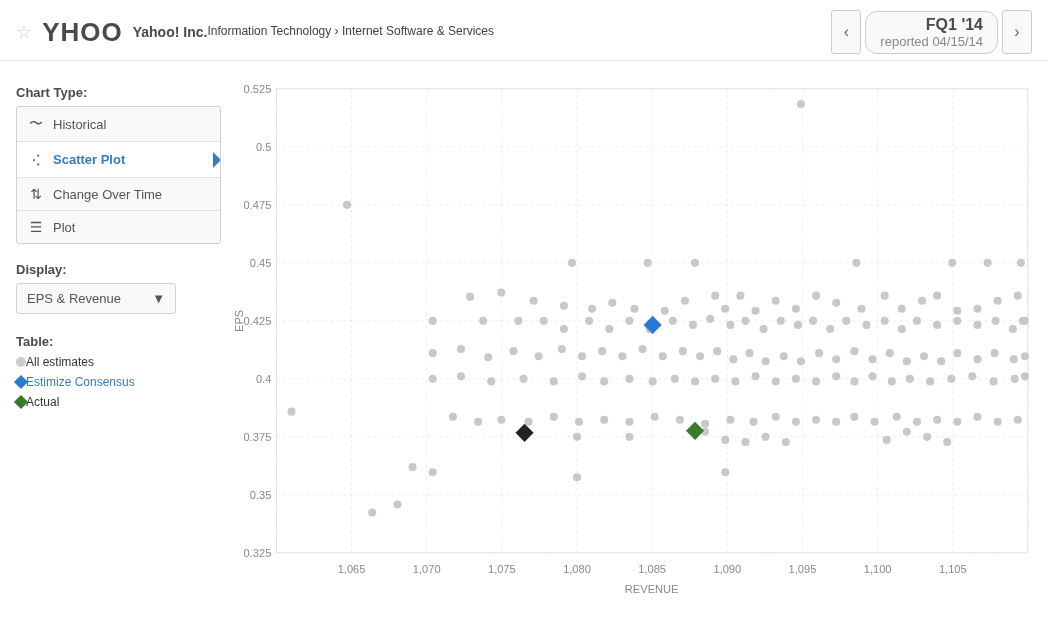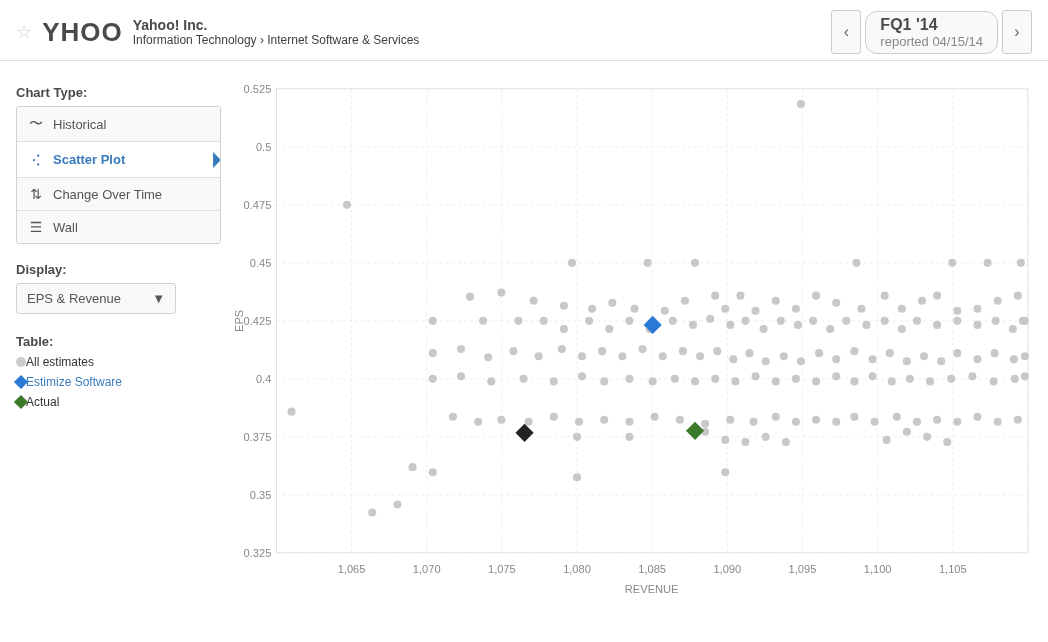--- a/index.html
+++ b/index.html
@@ -3,26 +3,26 @@
   <meta charset="utf-8">
   <style>
     * { box-sizing: border-box; margin: 0; padding: 0; }
     body { font-family: Arial, sans-serif; font-size: 13px; color: #333; background: #fff; width: 1048px; height: 642px; overflow: hidden; }
 
     
     .header { display: flex; align-items: center; justify-content: space-between; padding: 10px 16px 6px 16px; border-bottom: 1px solid #e0e0e0; }
     .header-left { display: flex; align-items: center; gap: 10px; }
     .star-icon { font-size: 18px; color: #ccc; cursor: pointer; }
     .company-logo { font-size: 26px; font-weight: bold; color: #4a4a4a; letter-spacing: 1px; }
-    .company-info { display: flex; flex-direction: column; }
+    .company-info { display: flex; }
     .company-name { font-size: 14px; font-weight: bold; color: #4a4a4a; }
     .company-sector { font-size: 12px; color: #404040; }
     .header-right { display: flex; align-items: center; gap: 4px; }
     .nav-btn { width: 30px; height: 44px; border: 1px solid #ccc; background: #f9f9f9; cursor: pointer; font-size: 16px; color: #666; display: flex; align-items: center; justify-content: center; border-radius: 3px; }
-    .period-box { text-align: left; padding: 4px 14px; border: 1px solid #ccc; background: #f9f9f9; border-radius: 12px; }
+    .period-box { text-align: right; padding: 4px 14px; border: 1px solid #ccc; background: #f9f9f9; border-radius: 12px; }
     .period-label { font-size: 16px; font-weight: bold; color: #4a4a4a; }
     .period-sub { font-size: 13px; color: #888; }
 
     
     .main { display: flex; padding: 10px 0 0 16px; height: 580px; }
 
     
     .sidebar { width: 215px; flex-shrink: 0; padding-right: 10px; }
     .section-label { font-size: 13px; font-weight: bold; color: #4a4a4a; margin-bottom: 6px; margin-top: 14px; }
     .chart-type-list { border: 1px solid #d0d0d0; border-radius: 3px; overflow: hidden; }
@@ -85,41 +85,41 @@
       <div class="chart-type-item active">
         <span class="item-icon">⁖</span>
         <span>Scatter Plot</span>
       </div>
       <div class="chart-type-item">
         <span class="item-icon">⇅</span>
         <span>Change Over Time</span>
       </div>
       <div class="chart-type-item">
         <span class="item-icon">☰</span>
-        <span>Wall</span>
+        <span>Plot</span>
       </div>
     </div>
 
     <div class="display-section">
       <div class="section-label">Display:</div>
       <div class="display-dropdown">
         <span>EPS &amp; Revenue</span>
         <span>▼</span>
       </div>
     </div>
 
     <div class="legend-section">
       <div class="section-label">Table:</div>
       <div class="legend-item">
         <span class="legend-dot"></span>
         <span>All estimates</span>
       </div>
       <div class="legend-item">
         <span class="legend-diamond-blue"></span>
-        <span class="legend-text-blue">Estimize Software</span>
+        <span class="legend-text-blue">Estimize Consensus</span>
       </div>
       <div class="legend-item">
         <span class="legend-diamond-green"></span>
         <span>Actual</span>
       </div>
     </div>
   </div>
 
   <div class="chart-area">
     <div class="chart-container">

